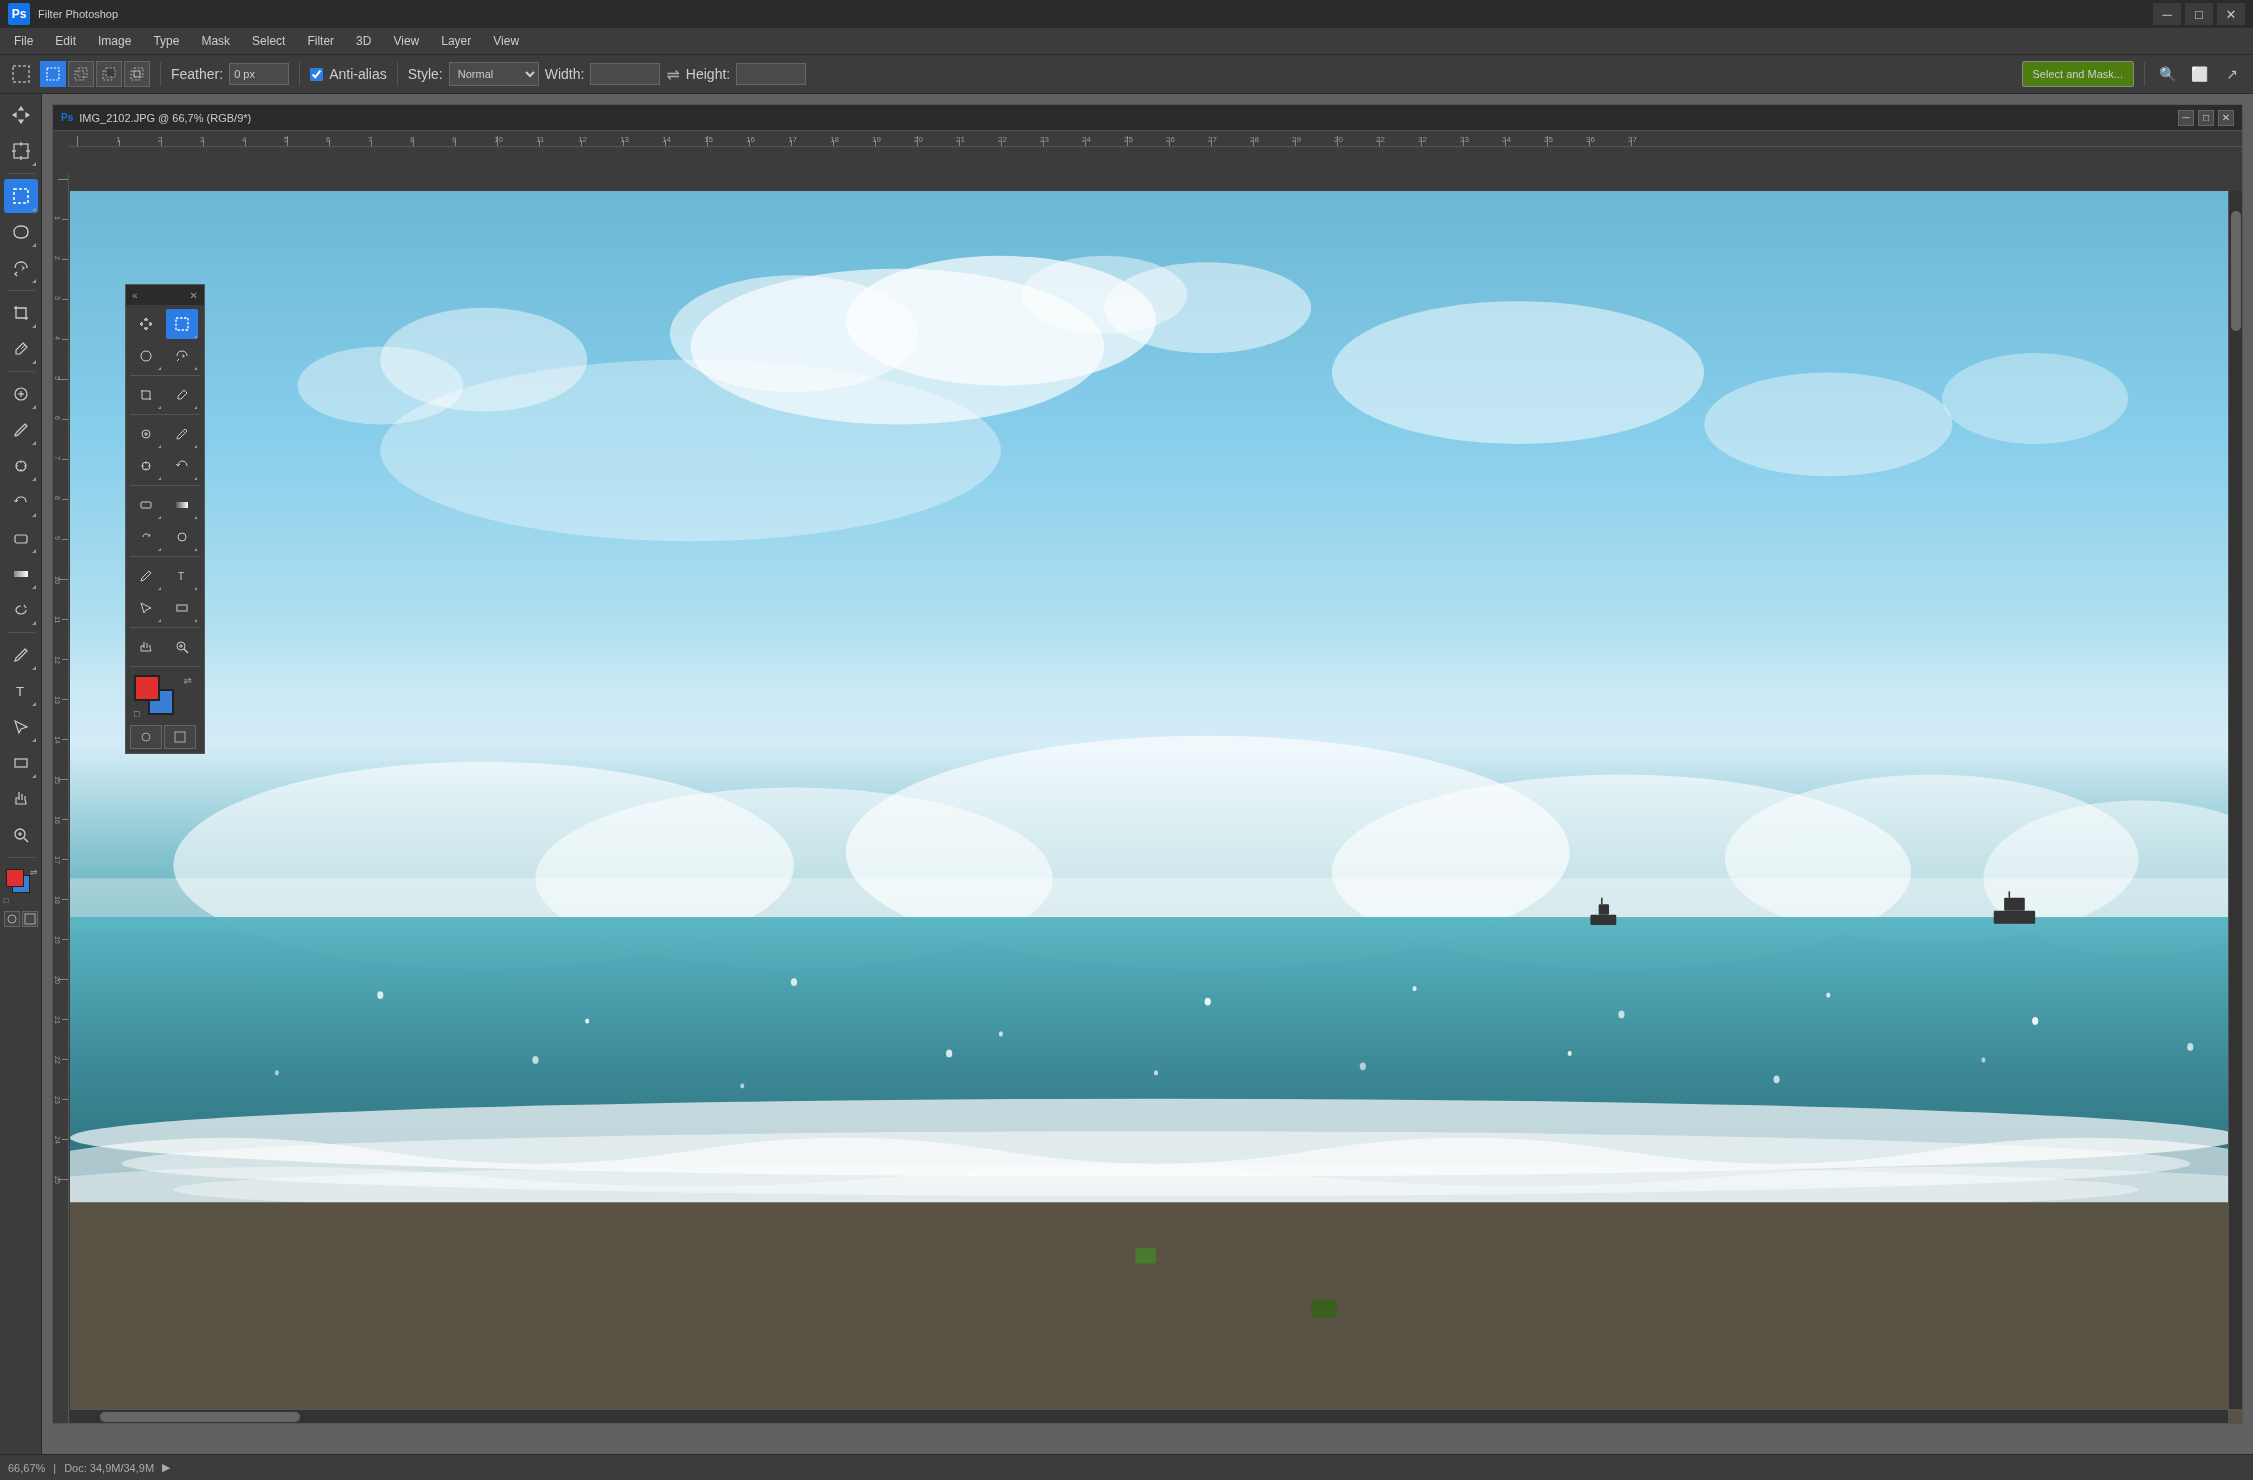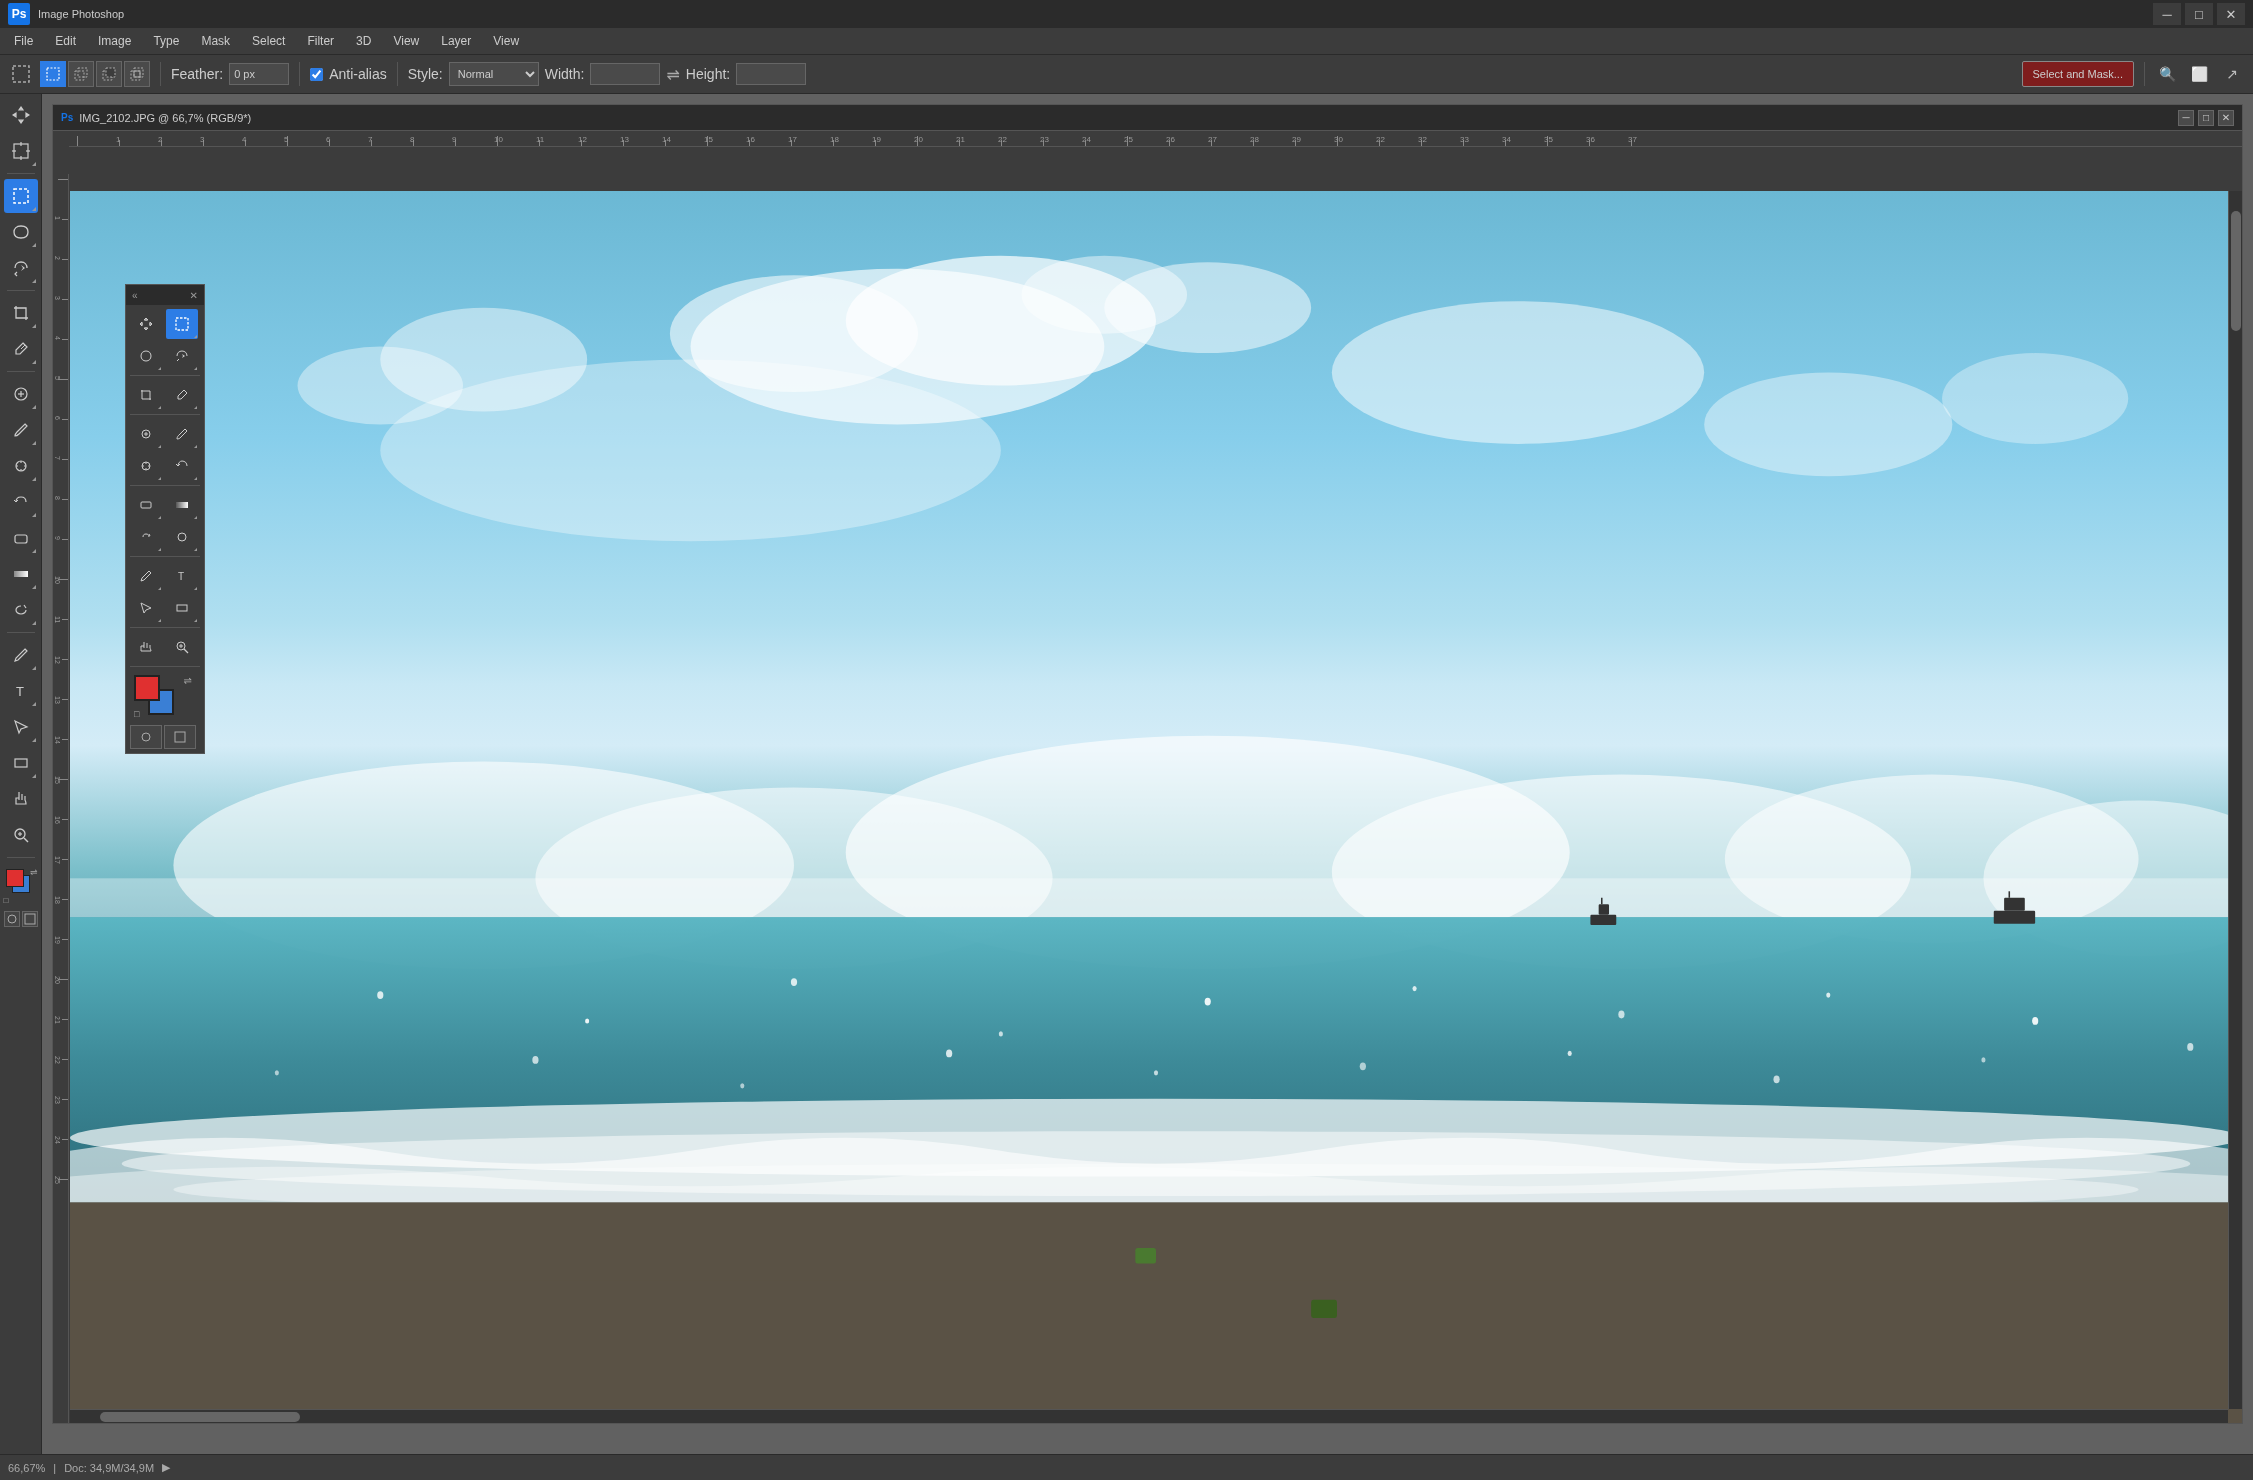--- a/index.html
+++ b/index.html
@@ -142,21 +142,21 @@
       color: #ccc;
       padding: 0 4px;
       font-size: 11px;
       width: 90px;
     }
     .opts-checkbox {
       accent-color: #2d7de6;
     }
     .opts-big-btn {
       height: 26px;
-      background: #7f1d1d;
+      background: #4d7c0f;
       border: 1px solid #888;
       color: #ccc;
       padding: 0 10px;
       font-size: 11px;
       cursor: pointer;
       border-radius: 2px;
     }
 
     
     #main {
@@ -493,21 +493,21 @@
       border-radius: 5px;
       cursor: pointer;
     }
   </style>
 </head>
 <body>
 
 <div id="title-bar">
   <div id="title-bar-left">
     <div id="ps-logo">Ps</div>
-    <span>Image Photoshop</span>
+    <span>Filter Photoshop</span>
   </div>
   <div id="title-bar-controls">
     <button class="title-btn">─</button>
     <button class="title-btn">□</button>
     <button class="title-btn close">✕</button>
   </div>
 </div>
 
 <div id="menu-bar">
   <div class="menu-item">File</div>

